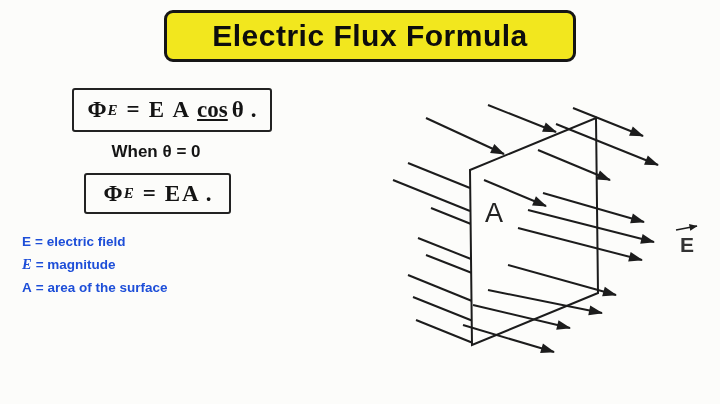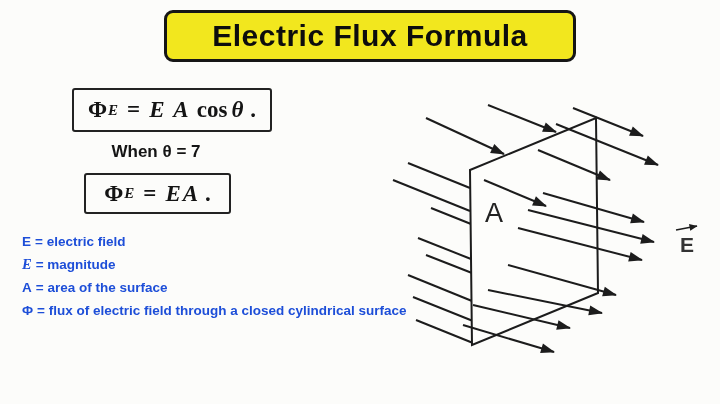--- a/index.html
+++ b/index.html
@@ -16,22 +16,22 @@
   
   .formula-box{position:absolute;border:2px solid #222;border-radius:3px;
     display:flex;align-items:center;justify-content:center;box-sizing:border-box;
     font-family:"Liberation Serif",serif;font-weight:700;font-size:23px;color:#141414;
     white-space:nowrap;}
   .box1{left:72px;top:88px;width:200px;height:44px;}
   .box2{left:84px;top:173px;width:147px;height:41px;}
   .phi{font-style:normal;}
   .fsub{font-style:italic;font-size:15px;vertical-align:-5px;margin-left:1px;}
   .feq{margin:0 9px;font-style:normal;}
-  .fit{font-style:italic;letter-spacing:2px;}
-  .fcos{font-style:normal;margin:0 4px 0 6px;letter-spacing:0;}
+  .fit{letter-spacing:2px;}
+  .fcos{font-style:normal;margin:0 4px 0 6px;letter-spacing:0;text-decoration:underline;}
   .fdot{margin-left:5px;font-style:normal;}
 
   
   .when{position:absolute;left:76px;top:142px;width:160px;text-align:center;
     font-size:17px;font-weight:700;color:#141414;}
 
   
   .defs{position:absolute;left:22px;top:230px;width:500px;}
   .def-line{height:23px;line-height:23px;font-size:13.5px;font-weight:700;
     color:#1d4ed8;white-space:nowrap;}
@@ -54,35 +54,34 @@
   <div class="formula-box box1">
     <span class="phi">Φ</span>
       <span class="fsub">E</span>
       <span class="feq">=</span>
       <span class="fit">E A</span>
       <span class="fcos">cos</span>
       <span class="fit">θ</span>
       <span class="fdot">.</span>
   </div>
 
-  <div class="when">When θ = 7</div>
+  <div class="when">When θ = 0</div>
 
   <div class="formula-box box2">
     <span class="phi">Φ</span>
       <span class="fsub">E</span>
       <span class="feq">=</span>
       <span class="fit">EA</span>
       <span class="fdot">.</span>
   </div>
 
   <div class="defs">
     <div class="def-line"><span class="def-sym">E</span><span>= electric field</span></div>
     <div class="def-line"><span class="def-sym it">E</span><span>= magnitude</span></div>
     <div class="def-line"><span class="def-sym">A</span><span>= area of the surface</span></div>
-    <div class="def-line"><span class="def-sym">Φ</span><span>= flux of electric field through a closed cylindrical surface</span></div>
   </div>
 
   <div class="diagram">
     <svg viewBox="0 0 332 292" xmlns="http://www.w3.org/2000/svg">
       <defs>
         <marker id="ah" markerUnits="userSpaceOnUse" markerWidth="16" markerHeight="12" refX="14" refY="6" orient="auto">
           <path d="M1,1 L15,6 L1,11 Z" fill="#1c1c1c"></path>
         </marker>
         <marker id="ah-small" markerUnits="userSpaceOnUse" markerWidth="9" markerHeight="8" refX="8" refY="4" orient="auto">
           <path d="M0.5,0.5 L8.5,4 L0.5,7.5 Z" fill="#1c1c1c"></path>

